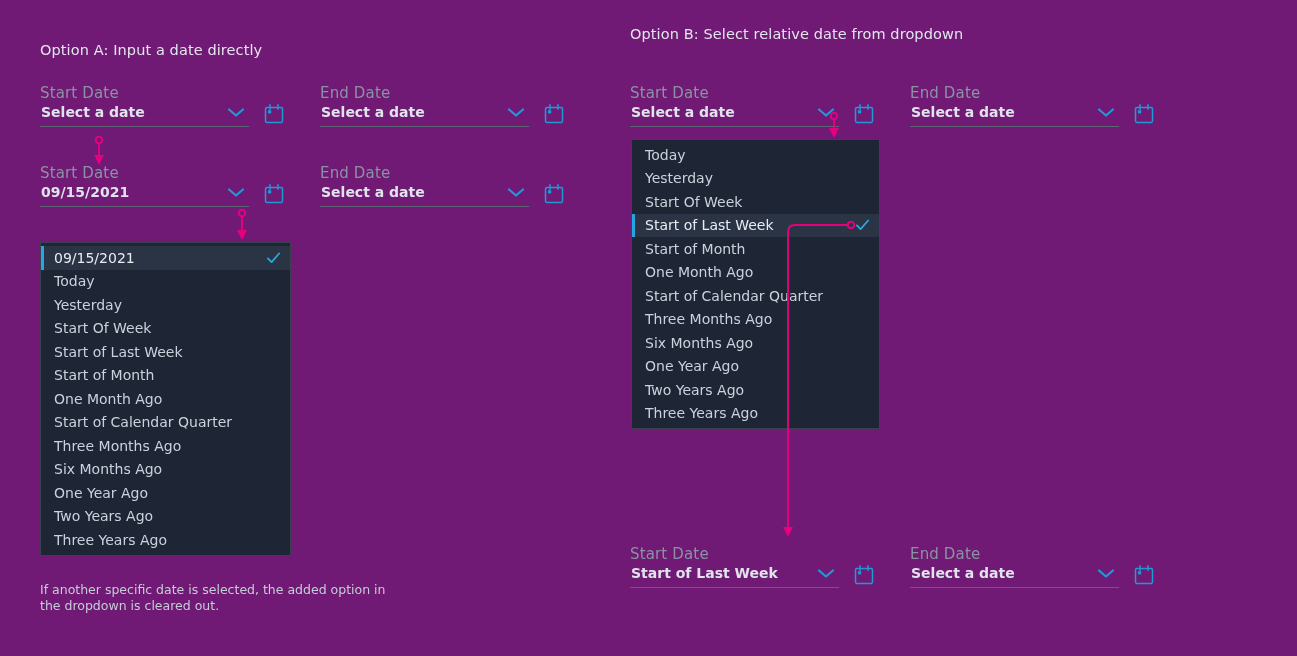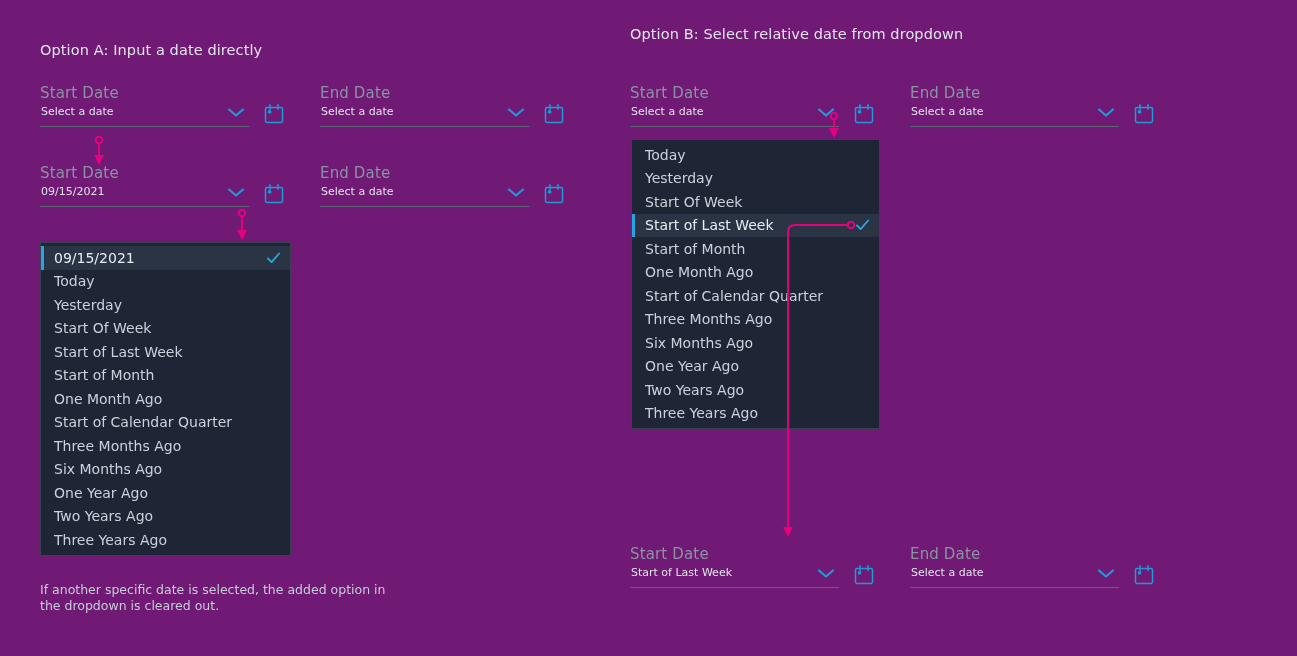--- a/index.html
+++ b/index.html
@@ -52,24 +52,25 @@
   .field-control {
     position: relative;
     border-bottom: 1px solid #5c6573;
     display: flex;
     align-items: center;
     justify-content: space-between;
     padding: 0 2px 5px 1px;
     box-sizing: border-box;
   }
   .field-value {
-    font-size: 11px;
+    font-size: 14px;
     line-height: 18px;
     color: #dfe4ea;
     white-space: nowrap;
+    font-weight: bold;
   }
   .field-value.placeholder {
     color: #dfe4ea;
   }
   .chev {
     width: 18px;
     height: 11px;
     flex: 0 0 auto;
     margin-right: 2px;
   }

